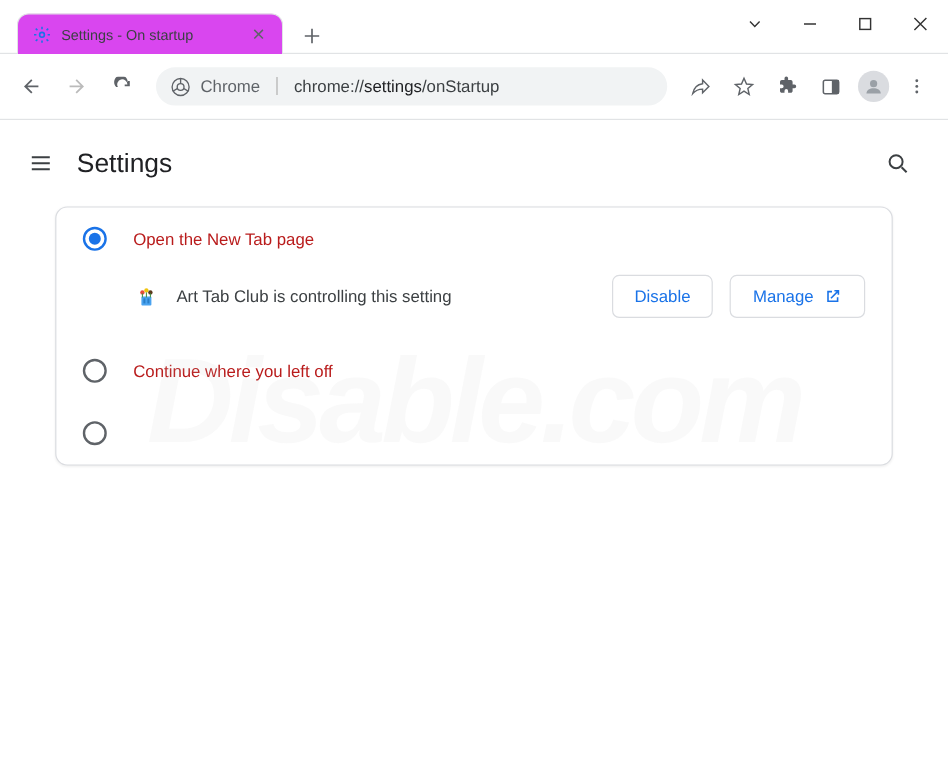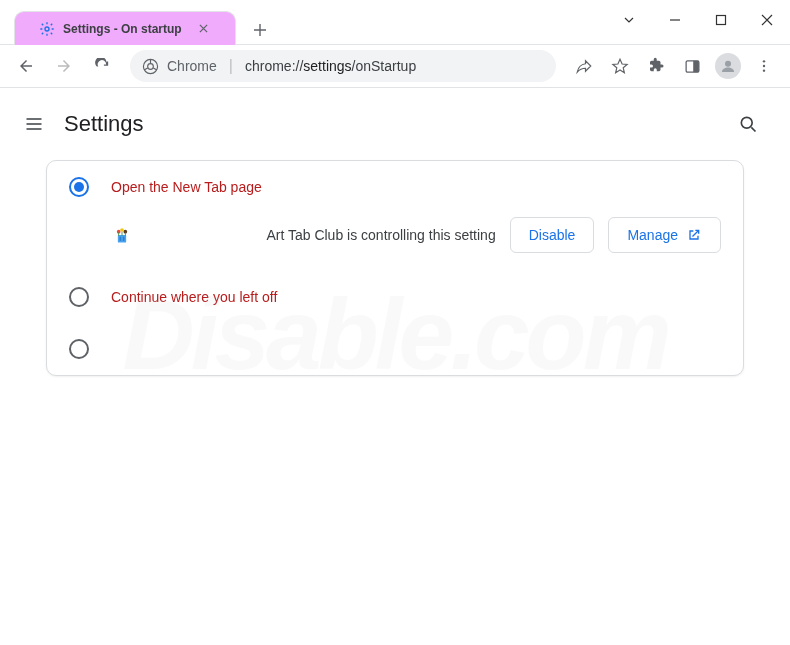--- a/index.html
+++ b/index.html
@@ -3,27 +3,27 @@
   <meta charset="utf-8">
   <style>
     * { margin: 0; padding: 0; box-sizing: border-box; font-family: "Segoe UI", Arial, sans-serif; }
     body { width: 790px; height: 645px; background: #fff; overflow: hidden; position: relative; }
 
     .window-controls { position: absolute; top: 0; right: 0; height: 40px; display: flex; align-items: center; z-index: 10; }
     .wc-btn { width: 46px; height: 40px; display: flex; align-items: center; justify-content: center; color: #333; }
     .wc-btn svg { width: 12px; height: 12px; }
 
     .tab-strip { height: 44px; background: #fff; display: flex; align-items: flex-end; padding-left: 14px; padding-top: 8px; border-bottom: 0; }
-    .tab { height: 34px; background: #f0abfc; border-radius: 10px 10px 0 0; display: flex; align-items: center; padding: 0 24px; gap: 8px; min-width: 222px; border: 1px solid #e1e3e5; border-bottom: none; margin-bottom: -1px; font-weight: bold; }
+    .tab { height: 34px; background: #d946ef; border-radius: 10px 10px 0 0; display: flex; align-items: center; padding: 0 12px; gap: 8px; min-width: 222px; border: 1px solid #e1e3e5; border-bottom: none; margin-bottom: -1px; }
     .tab-favicon { width: 16px; height: 16px; display: flex; align-items: center; justify-content: center; }
     .tab-title { font-size: 12px; color: #3c4043; flex: 1; white-space: nowrap; }
     .tab-close { width: 16px; height: 16px; display: flex; align-items: center; justify-content: center; color: #5f6368; }
     .new-tab-btn { width: 28px; height: 28px; margin-left: 10px; display: flex; align-items: center; justify-content: center; border-radius: 50%; color: #5f6368; }
 
-    .toolbar { height: 44px; background: #fff; display: flex; align-items: center; padding: 0 10px; gap: 6px; border-top: 1px solid #e1e3e5; border-bottom: 1px solid #e1e3e5; }
+    .toolbar { height: 56px; background: #fff; display: flex; align-items: center; padding: 0 10px; gap: 6px; border-top: 1px solid #e1e3e5; border-bottom: 1px solid #e1e3e5; }
     .tb-btn { width: 32px; height: 32px; display: flex; align-items: center; justify-content: center; border-radius: 50%; color: #5f6368; }
     .tb-btn.disabled { color: #bbb; }
     .omnibox { flex: 1; height: 32px; background: #f1f3f4; border-radius: 16px; display: flex; align-items: center; padding: 0 12px; gap: 8px; margin: 0 6px; }
     .omnibox-icon { color: #5f6368; display: flex; }
     .omnibox-prefix { color: #5f6368; font-size: 14px; }
     .omnibox-sep { color: #c0c0c0; margin: 0 4px; }
     .omnibox-text { font-size: 14px; color: #3c4043; text-align: right; }
     .omnibox-text b { font-weight: 500; color: #202124; }
     .tb-right { display: flex; align-items: center; gap: 4px; }
     .avatar { width: 26px; height: 26px; background: #dadce0; border-radius: 50%; display: flex; align-items: center; justify-content: center; }
@@ -39,21 +39,21 @@
     .card { background: #fff; border: 1px solid #dadce0; border-radius: 10px; overflow: hidden; box-shadow: 0 1px 2px rgba(60,64,67,0.08); }
     .option-row { display: flex; align-items: center; padding: 16px 22px; }
     .option-row + .option-row { border-top: none; }
     .radio { width: 20px; height: 20px; border: 2px solid #5f6368; border-radius: 50%; margin-right: 22px; display: flex; align-items: center; justify-content: center; flex-shrink: 0; }
     .radio.selected { border-color: #1a73e8; }
     .radio.selected::after { content: ""; width: 10px; height: 10px; background: #1a73e8; border-radius: 50%; }
     .option-label { font-size: 14px; color: #b91c1c; }
 
     .control-banner { display: flex; align-items: center; padding: 4px 22px 18px 64px; gap: 14px; }
     .ext-icon { width: 22px; height: 22px; display: flex; align-items: center; justify-content: center; font-size: 16px; flex-shrink: 0; }
-    .control-text { font-size: 14px; color: #3c4043; flex: 1; text-align: right; }
+    .control-text { font-size: 14px; color: #3c4043; flex: 1; }
     .action-btn { height: 36px; padding: 0 18px; border: 1px solid #dadce0; border-radius: 6px; background: #fff; font-size: 14px; color: #1a73e8; display: flex; align-items: center; gap: 8px; font-weight: 500; }
     .action-btn svg { width: 16px; height: 16px; }
 
     .watermark { position: absolute; top: 50%; left: 50%; transform: translate(-50%, -40%); font-size: 100px; font-weight: 900; color: rgba(200,200,200,0.10); font-style: italic; letter-spacing: -4px; pointer-events: none; white-space: nowrap; font-family: Arial, sans-serif; }
   </style>
 </head>
 <body>
 
 <div class="window-controls">
   <div class="wc-btn">

